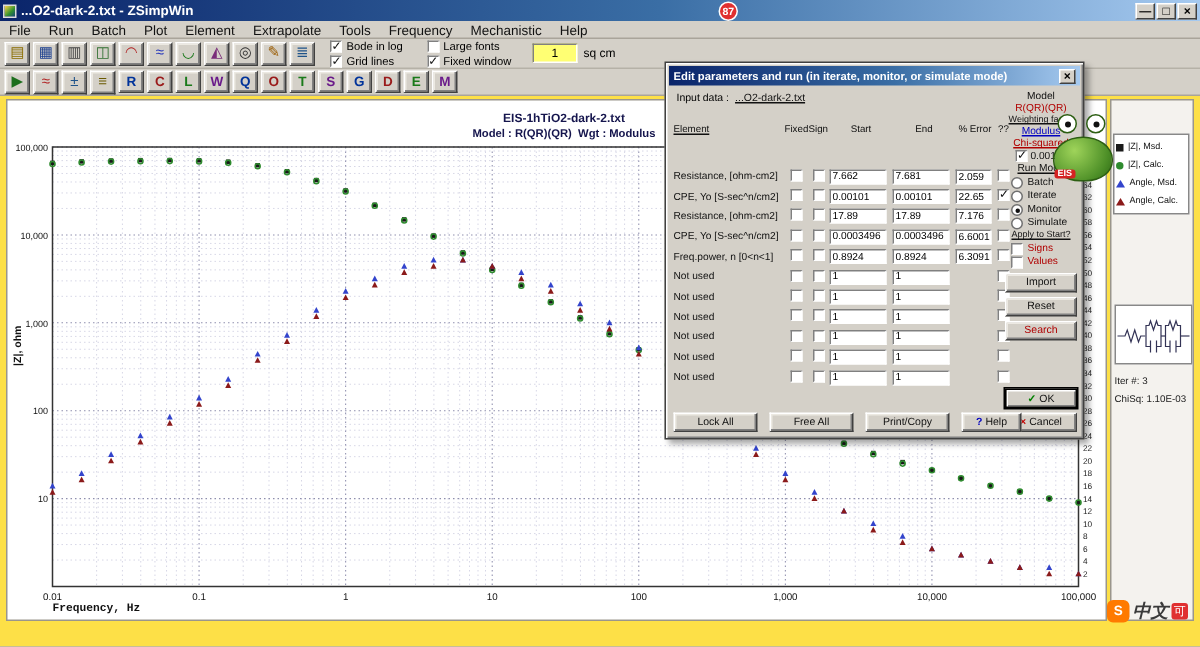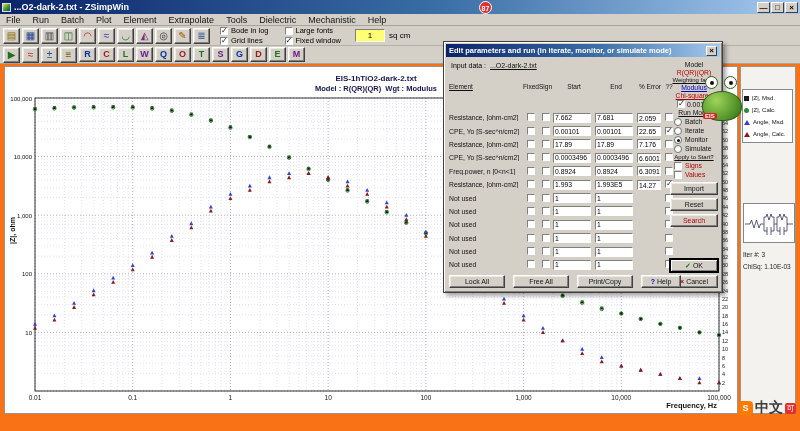--- a/index.html
+++ b/index.html
@@ -1,17 +1,17 @@
 <!DOCTYPE html>
 <html><head>
 <meta charset="utf-8">
 <style>
   html,body{margin:0;padding:0;background:#9a9a9a;}
   *{box-sizing:border-box;font-family:"Liberation Sans",sans-serif;}
-  .app{position:relative;width:800px;height:431px;background:#f97316;overflow:hidden;}
+  .app{position:relative;width:800px;height:431px;background:#fde047;overflow:hidden;}
 
   
   .titlebar{position:absolute;left:0;top:0;width:800px;height:14px;
     background:linear-gradient(90deg,#0a246a,#3a6ea5 55%,#a6caf0);
     display:flex;align-items:center;padding:0 2px;color:#fff;font-size:9px;font-weight:bold;}
   .appicon{width:9px;height:9px;margin-right:3px;background:linear-gradient(135deg,#ffd24a,#2f8f2f 60%,#16457a);border:1px solid #dcdcdc;}
   .wbtns{margin-left:auto;display:flex;gap:1px;}
   .wbtn{width:13px;height:11px;background:#d4d0c8;border:1px solid;border-color:#fff #404040 #404040 #fff;
     font-size:8px;line-height:9px;text-align:center;color:#000;font-weight:bold;}
   .menubar{position:absolute;left:0;top:14px;width:800px;height:12px;background:#d4d0c8;
@@ -43,21 +43,21 @@
     border:1px solid #707070;position:relative;flex:0 0 auto;}
   .rad.sel::after{content:"";position:absolute;left:2px;top:2px;width:3px;height:3px;border-radius:50%;background:#111;}
 
   
   .chartbox{position:absolute;left:4px;top:66px;width:734px;height:348px;background:#fff;border:1px solid #9a968c;}
   #chart-svg{position:absolute;left:0;top:0;}
   .ct1{position:absolute;left:30px;right:20px;top:7px;text-align:center;font-size:8px;font-weight:bold;color:#15154d;}
   .ct2{position:absolute;left:30px;right:20px;top:17px;text-align:center;font-size:7.5px;font-weight:bold;color:#15154d;}
   .ct2 span{margin:0 1px;}
   .ylab{position:absolute;left:-6px;top:160px;transform:rotate(-90deg);font-size:7px;font-weight:bold;color:#111;}
-  .xlab{position:absolute;left:30px;right:20px;bottom:3px;text-align:right;font-size:7.5px;font-weight:bold;color:#111;}
+  .xlab{position:absolute;left:30px;right:20px;bottom:3px;text-align:left;font-size:7.5px;font-weight:bold;color:#111;font-family:Liberation Mono, monospace;}
   .gmin{stroke:#c9c9dd;stroke-dasharray:1,2;stroke-width:0.5;}
   .gmaj{stroke:#8f8fae;stroke-dasharray:1,2;stroke-width:0.7;}
   .frame{fill:none;stroke:#333;stroke-width:1;}
   .ytick{font-size:6px;fill:#111;}
   .xtick{font-size:6.5px;fill:#111;}
   .rtick{font-size:5.5px;fill:#222;}
 
   
   .rightpanel{position:absolute;left:740px;top:66px;width:56px;height:348px;background:#f4f2ee;border:1px solid #9a968c;}
   .legendbox{position:absolute;top:22px;left:1px;right:2px;height:54px;background:#fff;border:1px solid #888;padding:2px 1px;}
@@ -123,21 +123,21 @@
   .frog-body{position:absolute;left:1px;bottom:1px;width:40px;height:30px;border-radius:50% 50% 45% 45%;
     background:radial-gradient(circle at 35% 30%,#9fd45a,#4d8f27 70%,#2f6a14);border:1px solid #2c5e12;}
   .frog-eye{position:absolute;top:0;width:13px;height:13px;border-radius:50%;background:#fff;border:1px solid #2c5e12;}
   .frog-eye::after{content:"";position:absolute;left:4px;top:4px;width:4px;height:4px;border-radius:50%;background:#111;}
   .e1{left:4px;} .e2{left:23px;}
   .frog-badge{position:absolute;left:2px;bottom:3px;background:#d42222;color:#fff;font-size:6px;font-weight:bold;
     padding:0 2px;border-radius:2px;}
   .wm{position:absolute;left:738px;top:399px;z-index:20;display:flex;align-items:center;gap:2px;}
   .wmlogo{width:15px;height:15px;border-radius:4px;background:#ff7a00;color:#fff;font-size:9px;font-weight:bold;
     text-align:center;line-height:15px;}
-  .wmtext{font-size:14px;font-weight:bold;color:#3a3a3a;}
+  .wmtext{font-size:12px;font-weight:bold;color:#3a3a3a;font-style:italic;}
   .wmbadge{min-width:11px;height:11px;border-radius:2px;background:#e03030;color:#fff;font-size:8px;
     line-height:11px;text-align:center;padding:0 1px;}
 </style>
 </head>
 <body>
 
 <div class="app">
 
   <div class="titlebar">
     <span class="appicon"></span>
@@ -150,21 +150,21 @@
   </div>
 
   <div class="menubar">
       <span class="menu-item">File</span>
       <span class="menu-item">Run</span>
       <span class="menu-item">Batch</span>
       <span class="menu-item">Plot</span>
       <span class="menu-item">Element</span>
       <span class="menu-item">Extrapolate</span>
       <span class="menu-item">Tools</span>
-      <span class="menu-item">Dielectric</span>
+      <span class="menu-item">Frequency</span>
       <span class="menu-item">Mechanistic</span>
       <span class="menu-item">Help</span>
     </div>
 
   <div class="toolbar1">
     <span class="ticons">
         <span class="tbtn" style="color: rgb(138, 109, 0);">▤</span>
         <span class="tbtn" style="color: rgb(27, 63, 143);">▦</span>
         <span class="tbtn" style="color: rgb(68, 68, 68);">▥</span>
         <span class="tbtn" style="color: rgb(47, 111, 47);">◫</span>
@@ -634,29 +634,20 @@
           <div class="prow">
             <span class="cname">Freq.power, n [0&lt;n&lt;1]</span>
             <span class="ccb"><span class="cb"></span></span>
             <span class="ccb"><span class="cb"></span></span>
             <input class="pin" value="0.8924" style="">
             <input class="pin" value="0.8924" style="">
             <span class="perr">6.3091</span>
             <span class="ccb2"><span class="cb"></span></span>
           </div>
           <div class="prow">
-            <span class="cname">Resistance,  [ohm-cm2]</span>
-            <span class="ccb"><span class="cb"></span></span>
-            <span class="ccb"><span class="cb"></span></span>
-            <input class="pin" value="1.993" style="">
-            <input class="pin" value="1.993E5" style="">
-            <span class="perr">14.27</span>
-            <span class="ccb2"><span class="cb on"></span></span>
-          </div>
-          <div class="prow">
             <span class="cname">Not used</span>
             <span class="ccb"><span class="cb"></span></span>
             <span class="ccb"><span class="cb"></span></span>
             <input class="pin" value="1" style="">
             <input class="pin" value="1" style="">
             <span class="perr noval"></span>
             <span class="ccb2"><span class="cb"></span></span>
           </div>
           <div class="prow">
             <span class="cname">Not used</span>

